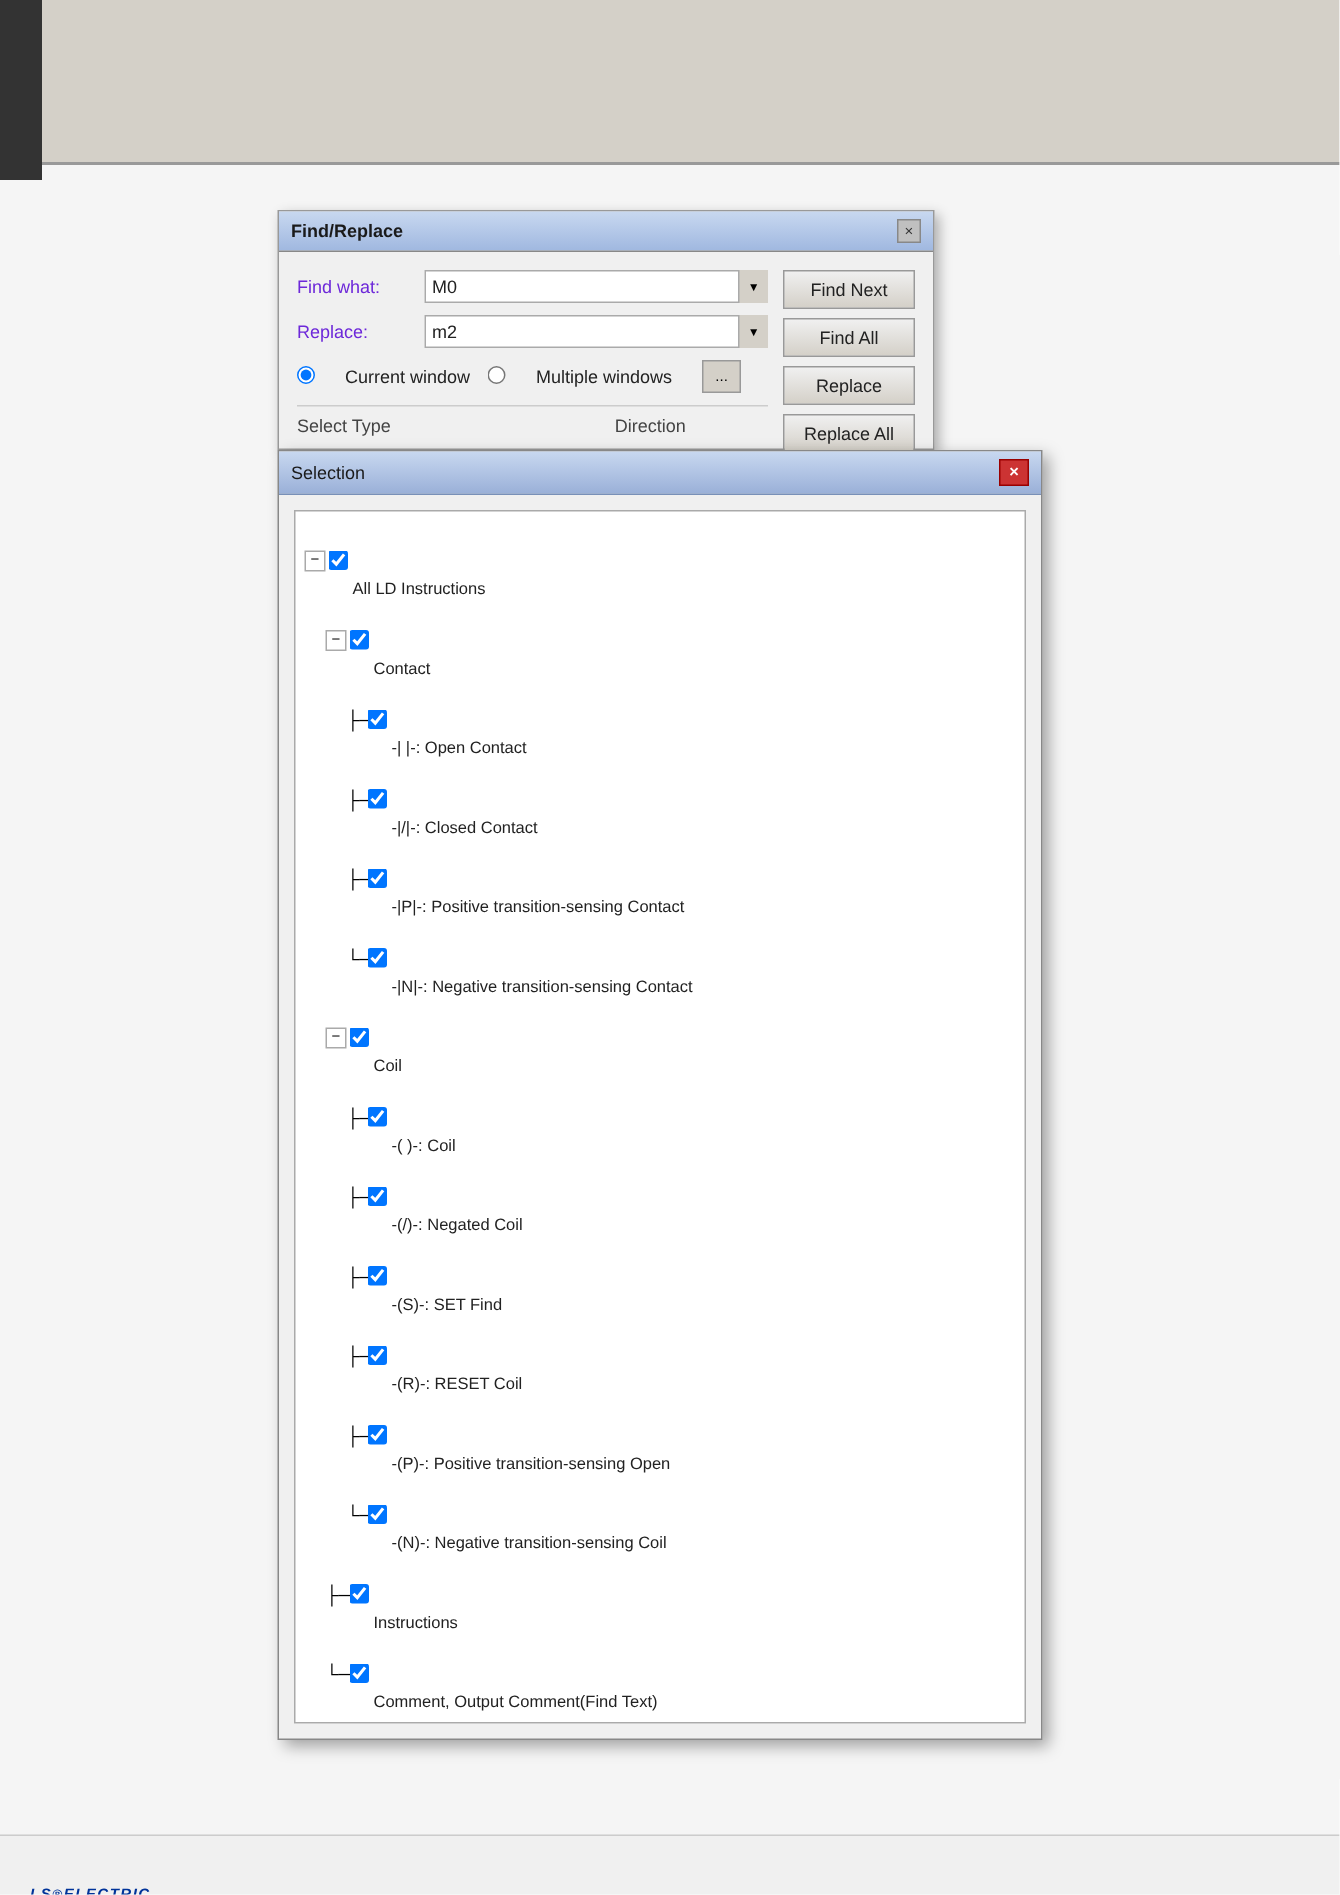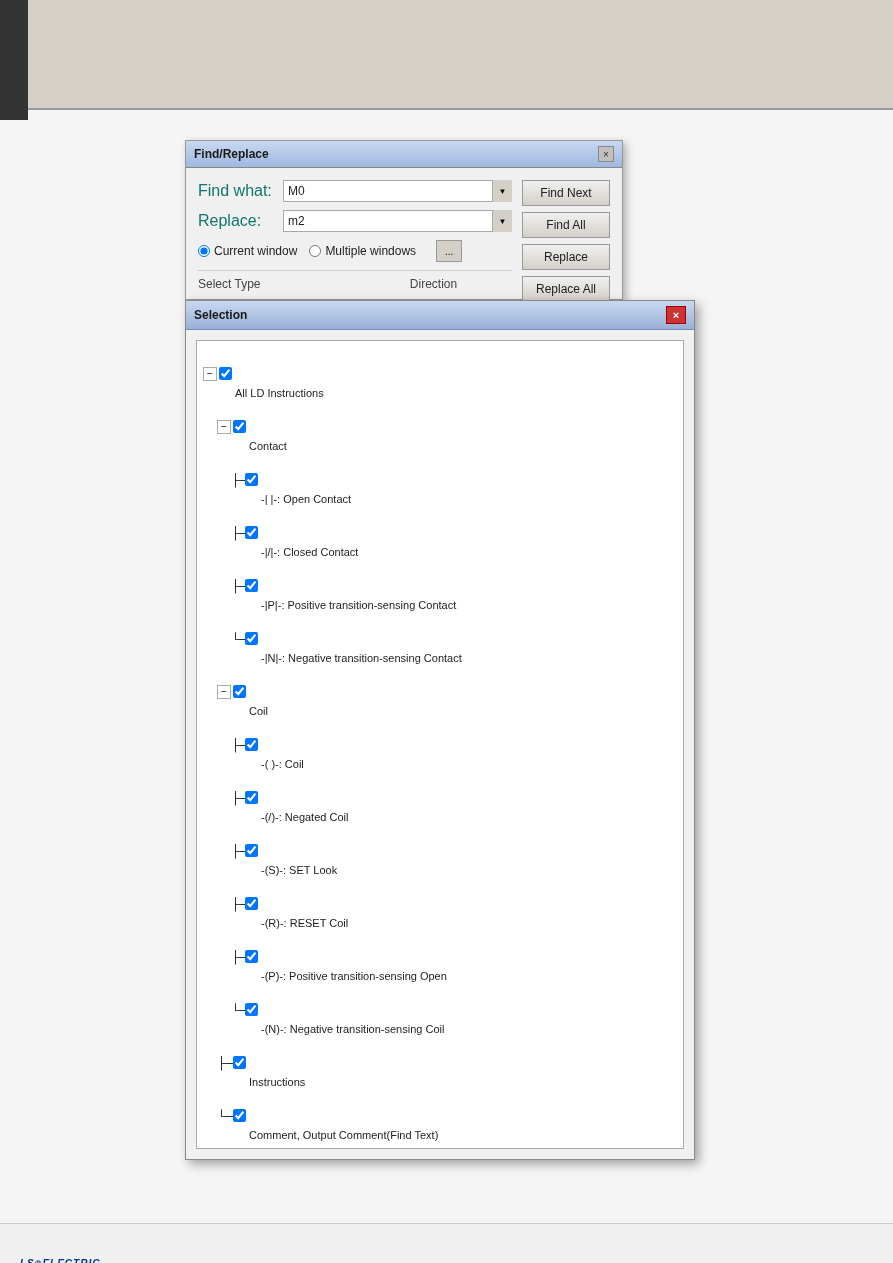--- a/index.html
+++ b/index.html
@@ -126,22 +126,22 @@
     }
 
     .form-row {
       display: flex;
       align-items: center;
       margin-bottom: 8px;
     }
 
     .form-label {
       width: 85px;
-      font-size: 16px;
-      color: #0f766e;
+      font-size: 12px;
+      color: #6d28d9;
       flex-shrink: 0;
     }
 
     .form-input-wrap {
       flex: 1;
       position: relative;
     }
 
     .form-input {
       width: 100%;
@@ -178,22 +178,21 @@
     }
 
     .radio-row {
       display: flex;
       align-items: center;
       gap: 12px;
     }
 
     .radio-item {
       display: flex;
-      align-items: center;
-      gap: 4px;
+      gap: 20px;
       cursor: pointer;
     }
 
     .radio-input {
       width: 12px;
       height: 12px;
       cursor: pointer;
     }
 
     .radio-label {
@@ -274,21 +273,21 @@
       background: linear-gradient(to bottom, #c8d8f0, #9ab0d8);
       padding: 5px 8px;
       display: flex;
       align-items: center;
       justify-content: space-between;
       border-bottom: 1px solid #7890b8;
     }
 
     .selection-title {
       font-size: 12px;
-      font-weight: bold;
+      font-weight: normal;
       color: #1a1a1a;
     }
 
     .selection-close {
       width: 20px;
       height: 18px;
       background: #cc3333;
       border: 1px solid #990000;
       cursor: pointer;
       display: flex;
@@ -503,21 +502,21 @@
 
       <div class="tree-item tree-indent-2">
         <span class="tree-connector">├─</span>
         <input type="checkbox" class="tree-checkbox" checked="" style="">
         <span class="tree-text">-(/)-: Negated Coil</span>
       </div>
 
       <div class="tree-item tree-indent-2">
         <span class="tree-connector">├─</span>
         <input type="checkbox" class="tree-checkbox" checked="" style="">
-        <span class="tree-text">-(S)-: SET Look</span>
+        <span class="tree-text">-(S)-: SET Find</span>
       </div>
 
       <div class="tree-item tree-indent-2">
         <span class="tree-connector">├─</span>
         <input type="checkbox" class="tree-checkbox" checked="" style="">
         <span class="tree-text">-(R)-: RESET Coil</span>
       </div>
 
       <div class="tree-item tree-indent-2">
         <span class="tree-connector">├─</span>

